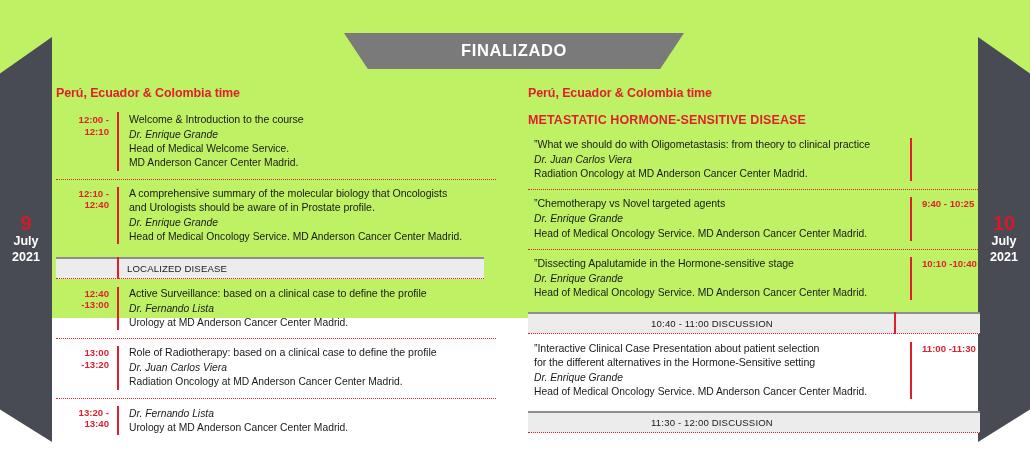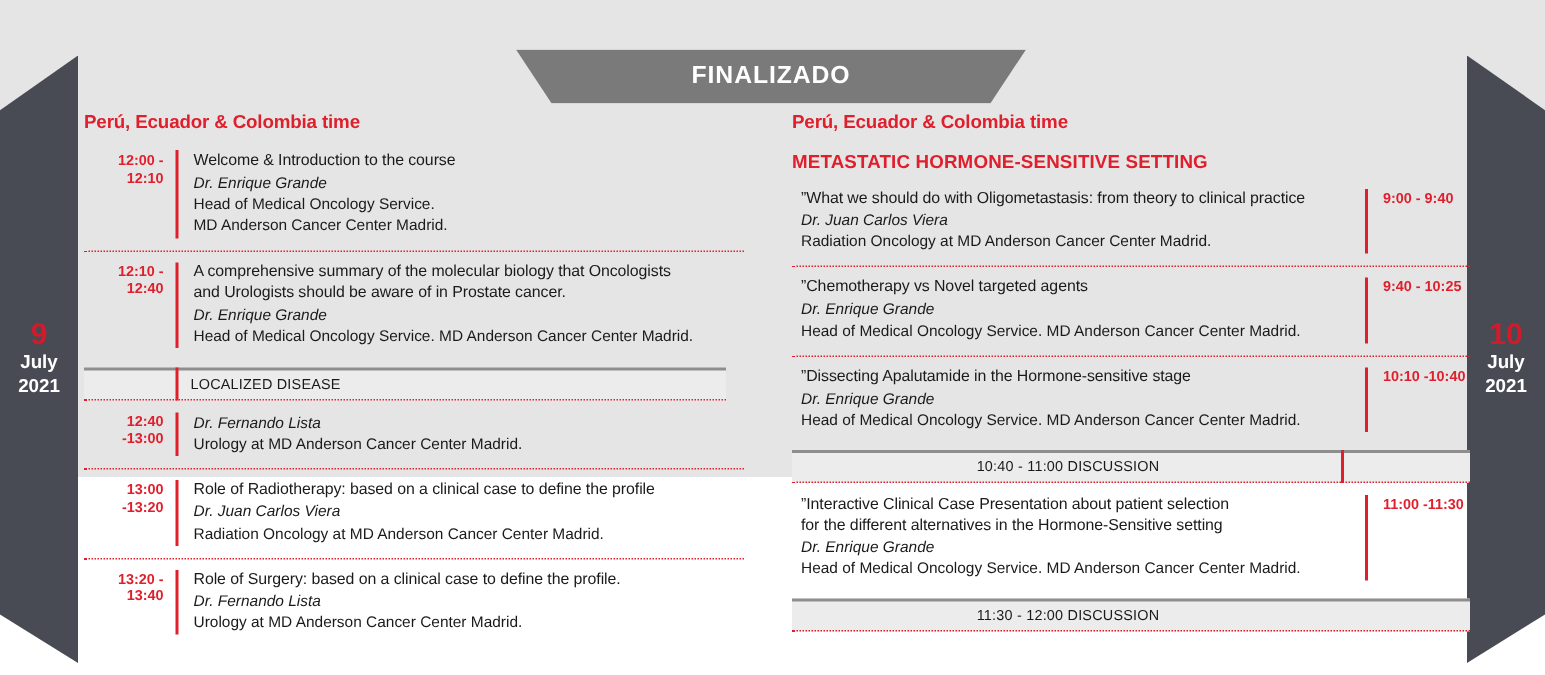--- a/index.html
+++ b/index.html
@@ -2,21 +2,21 @@
 <html><head>
 <meta charset="utf-8">
 <style>
   * { box-sizing: border-box; margin: 0; padding: 0; }
   html, body {
     width: 1030px; height: 450px;
     background: #ffffff;
     font-family: "Liberation Sans", sans-serif;
     overflow: hidden;
   }
-  .page { position: relative; width: 1030px; height: 318px; background:#e5e5e5; }
+  .page { position: relative; width: 1030px; height: 318px; background:#bef264; }
 
   
   .banner-wrap {
     position: absolute; left: 344px; top: 33px;
     width: 340px; height: 36px;
   }
   .banner-shape {
     position: absolute; inset: 0;
     background: #7a7a7a;
     clip-path: polygon(0 0, 100% 0, 93% 100%, 7% 100%);
@@ -44,21 +44,21 @@
   .datebox.right .slab-face { clip-path: polygon(0 0, 100% 9%, 100% 92%, 0 100%); }
 
   .date-num {
     color: #d11b2a; font-size: 20px; font-weight: bold; line-height: 1.05;
   }
   .date-month, .date-year {
     color: #ffffff; font-size: 12.5px; font-weight: bold; line-height: 1.25;
   }
 
   
-  .col { position: absolute; top: 74px; }
+  .col { position: absolute; top: 86px; }
   .col.left  { left: 56px;  width: 440px; }
   .col.right { left: 528px; width: 452px; }
 
   .col-head {
     color: #e01f2d; font-size: 12.5px; font-weight: bold;
     margin-bottom: 13px; letter-spacing: -0.1px;
   }
   .section-title {
     color: #e01f2d; font-size: 12.5px; font-weight: bold;
     letter-spacing: 0.1px; margin-bottom: 11px;
@@ -176,93 +176,92 @@
     <div class="col-head">Perú, Ecuador &amp; Colombia time</div>
 
     <div class="rows">
 
       <div class="row first">
         <div class="time-left">12:00 - 12:10</div>
         <div class="rule-left"></div>
         <div class="body">
           <div class="r-title">Welcome &amp; Introduction to the course</div>
           <div class="r-speaker">Dr. Enrique Grande</div>
-          <div class="r-affil">Head of Medical Oncology Service.</div>
+          <div class="r-affil">Head of Medical Welcome Service.</div>
           <div class="r-affil">MD Anderson Cancer Center Madrid.</div>
         </div>
       </div>
 
       <div class="row">
         <div class="time-left">12:10 - 12:40</div>
         <div class="rule-left"></div>
         <div class="body">
           <div class="r-title">A comprehensive summary of the molecular biology that Oncologists</div>
-          <div class="r-title">and Urologists should be aware of in Prostate cancer.</div>
+          <div class="r-title">and Urologists should be aware of in Prostate profile.</div>
           <div class="r-speaker">Dr. Enrique Grande</div>
           <div class="r-affil">Head of Medical Oncology Service. MD Anderson Cancer Center Madrid.</div>
         </div>
       </div>
 
     </div>
 
     <div class="band localized">
       <div class="tick"></div>
       <span class="band-label">LOCALIZED DISEASE</span>
     </div>
 
     <div class="rows">
 
       <div class="row no-dot" style="padding-top:8px;">
         <div class="time-left">12:40 -13:00</div>
         <div class="rule-left"></div>
         <div class="body">
+          <div class="r-title">Active Surveillance: based on a clinical case to define the profile</div>
           <div class="r-speaker">Dr. Fernando Lista</div>
           <div class="r-affil">Urology at MD Anderson Cancer Center Madrid.</div>
         </div>
       </div>
 
       <div class="row">
         <div class="time-left">13:00 -13:20</div>
         <div class="rule-left"></div>
         <div class="body">
           <div class="r-title">Role of Radiotherapy: based on a clinical case to define the profile</div>
           <div class="r-speaker">Dr. Juan Carlos Viera</div>
           <div class="r-affil">Radiation Oncology at MD Anderson Cancer Center Madrid.</div>
         </div>
       </div>
 
       <div class="row">
         <div class="time-left">13:20 - 13:40</div>
         <div class="rule-left"></div>
         <div class="body">
-          <div class="r-title">Role of Surgery: based on a clinical case to define the profile.</div>
           <div class="r-speaker">Dr. Fernando Lista</div>
           <div class="r-affil">Urology at MD Anderson Cancer Center Madrid.</div>
         </div>
       </div>
 
     </div>
   </div>
 
   <div class="col right">
 
     <div class="col-head">Perú, Ecuador &amp; Colombia time</div>
 
-    <div class="section-title">METASTATIC HORMONE-SENSITIVE SETTING</div>
+    <div class="section-title">METASTATIC HORMONE-SENSITIVE DISEASE</div>
 
     <div class="rows">
 
       <div class="row first">
         <div class="body">
           <div class="r-title">”What we should do with Oligometastasis: from theory to clinical practice</div>
           <div class="r-speaker">Dr. Juan Carlos Viera</div>
           <div class="r-affil">Radiation Oncology at MD Anderson Cancer Center Madrid.</div>
         </div>
         <div class="rule-right"></div>
-        <div class="time-right">9:00 - 9:40</div>
       </div>
 
       <div class="row">
         <div class="body">
           <div class="r-title">”Chemotherapy vs Novel targeted agents</div>
           <div class="r-speaker">Dr. Enrique Grande</div>
           <div class="r-affil">Head of Medical Oncology Service. MD Anderson Cancer Center Madrid.</div>
         </div>
         <div class="rule-right"></div>
         <div class="time-right">9:40 - 10:25</div>

